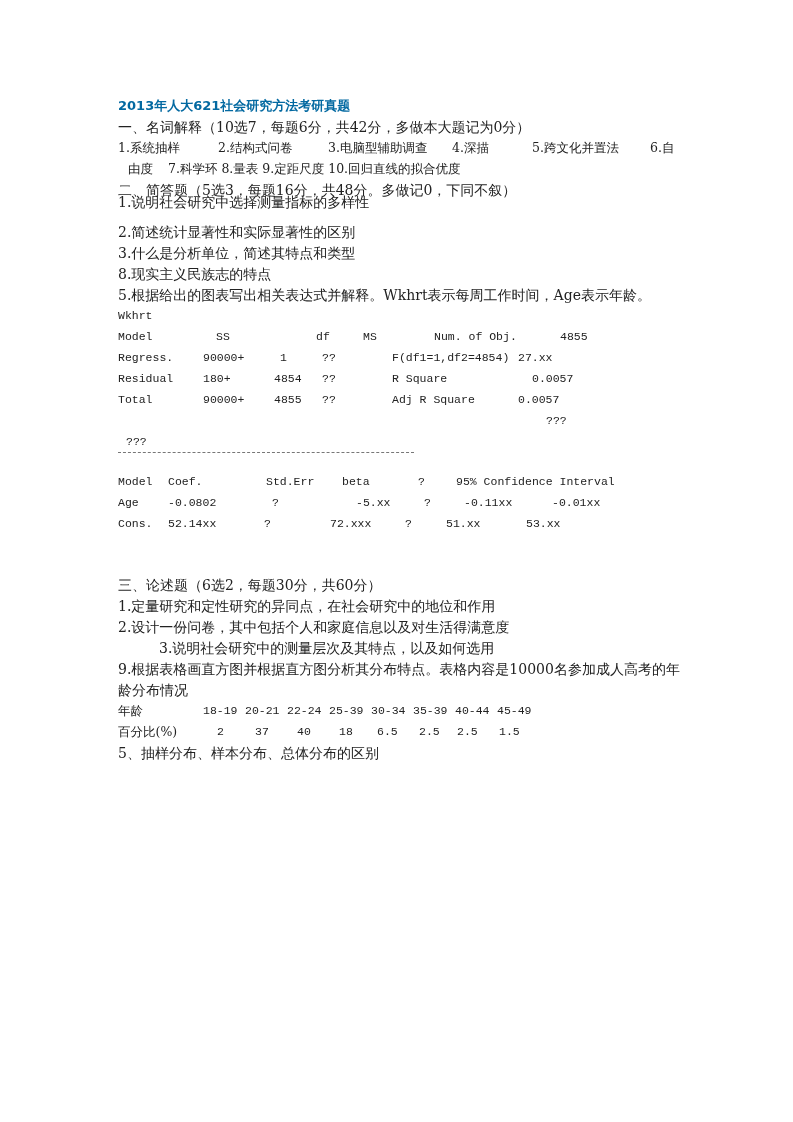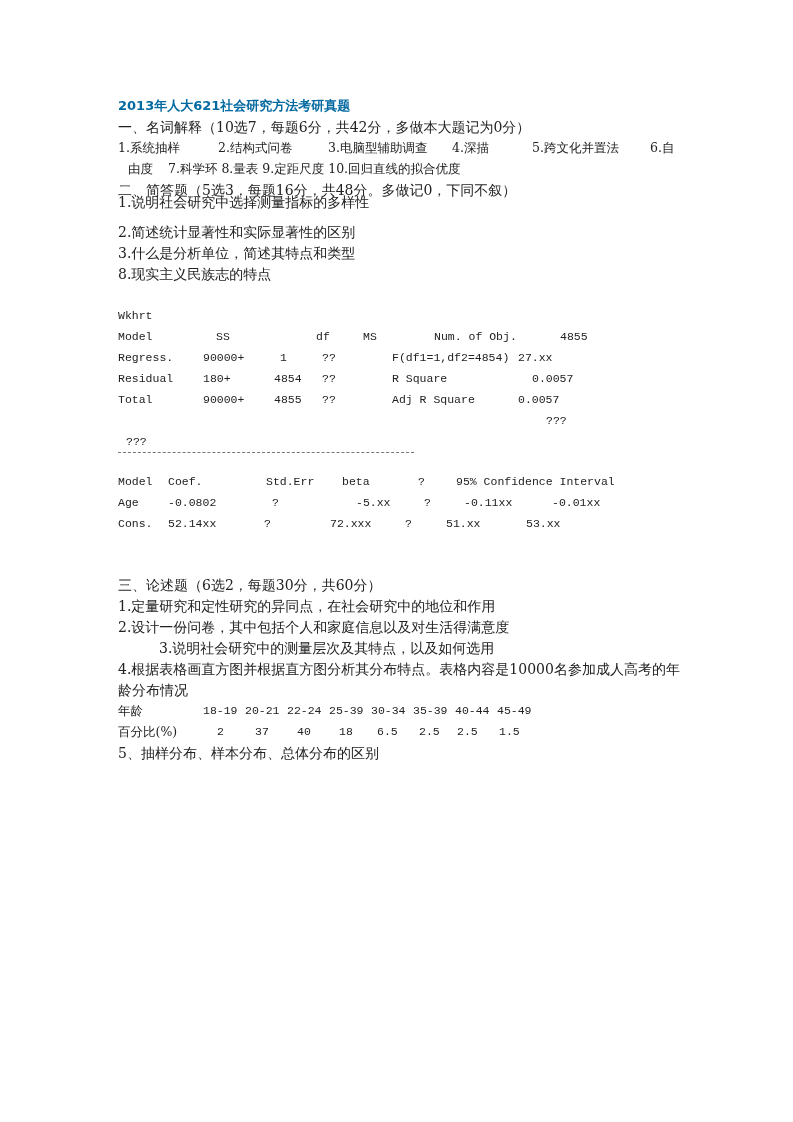--- a/index.html
+++ b/index.html
@@ -34,20 +34,21 @@
   <div>
     <span class="item" style="left:128px;top:159px;">由度</span>
     <span class="item" style="left:168px;top:159px;">7.科学环 8.量表 9.定距尺度 10.回归直线的拟合优度</span>
   </div>
 
   <div class="line" style="top:180px;">二、简答题（5选3，每题16分，共48分。多做记0，下同不叙）</div>
   <div class="line" style="top:192px;">1.说明社会研究中选择测量指标的多样性</div>
   <div class="line" style="top:222px;">2.简述统计显著性和实际显著性的区别</div>
   <div class="line" style="top:243px;">3.什么是分析单位，简述其特点和类型</div>
   <div class="line" style="top:264px;">8.现实主义民族志的特点</div>
+  <div class="line" style="top:285px;">5.根据给出的图表写出相关表达式并解释。Wkhrt表示每周工作时间，Age表示年龄。</div>
   <div class="line mono" style="top:306px;">Wkhrt</div>
 
   <div>
     <span class="cell" style="left:118px;top:327px;">Model</span>
     <span class="cell" style="left:216px;top:327px;">SS</span>
     <span class="cell" style="left:316px;top:327px;">df</span>
     <span class="cell" style="left:363px;top:327px;">MS</span>
     <span class="cell" style="left:434px;top:327px;">Num. of Obj.</span>
     <span class="cell" style="left:560px;top:327px;">4855</span>
 
@@ -100,21 +101,21 @@
     <span class="cell" style="left:330px;top:514px;">72.xxx</span>
     <span class="cell" style="left:405px;top:514px;">?</span>
     <span class="cell" style="left:446px;top:514px;">51.xx</span>
     <span class="cell" style="left:526px;top:514px;">53.xx</span>
   </div>
 
   <div class="line" style="top:575px;">三、论述题（6选2，每题30分，共60分）</div>
   <div class="line" style="top:596px;">1.定量研究和定性研究的异同点，在社会研究中的地位和作用</div>
   <div class="line" style="top:617px;">2.设计一份问卷，其中包括个人和家庭信息以及对生活得满意度</div>
   <div class="line" style="top:638px;margin-left:41px;">3.说明社会研究中的测量层次及其特点，以及如何选用</div>
-  <div class="line" style="top:659px;">4.根据表格画直方图并根据直方图分析其分布特点。表格内容是10000名参加成人高考的年</div>
+  <div class="line" style="top:659px;">9.根据表格画直方图并根据直方图分析其分布特点。表格内容是10000名参加成人高考的年</div>
   <div class="line" style="top:680px;">龄分布情况</div>
 
   <div>
     <span class="item cn" style="left:118px;top:701px;">年龄</span>
     <span class="cell" style="left:203px;top:701px;">18-19</span>
     <span class="cell" style="left:245px;top:701px;">20-21</span>
     <span class="cell" style="left:287px;top:701px;">22-24</span>
     <span class="cell" style="left:329px;top:701px;">25-39</span>
     <span class="cell" style="left:371px;top:701px;">30-34</span>
     <span class="cell" style="left:413px;top:701px;">35-39</span>

